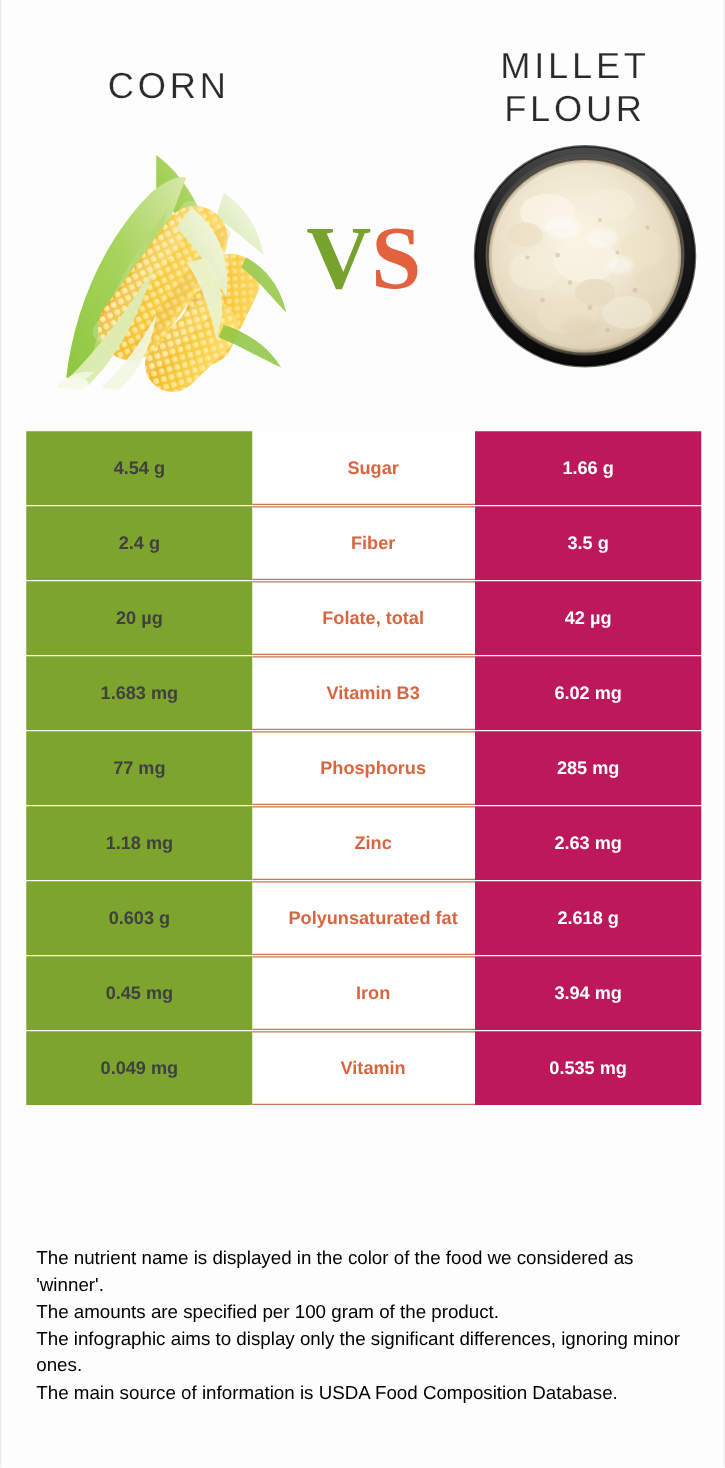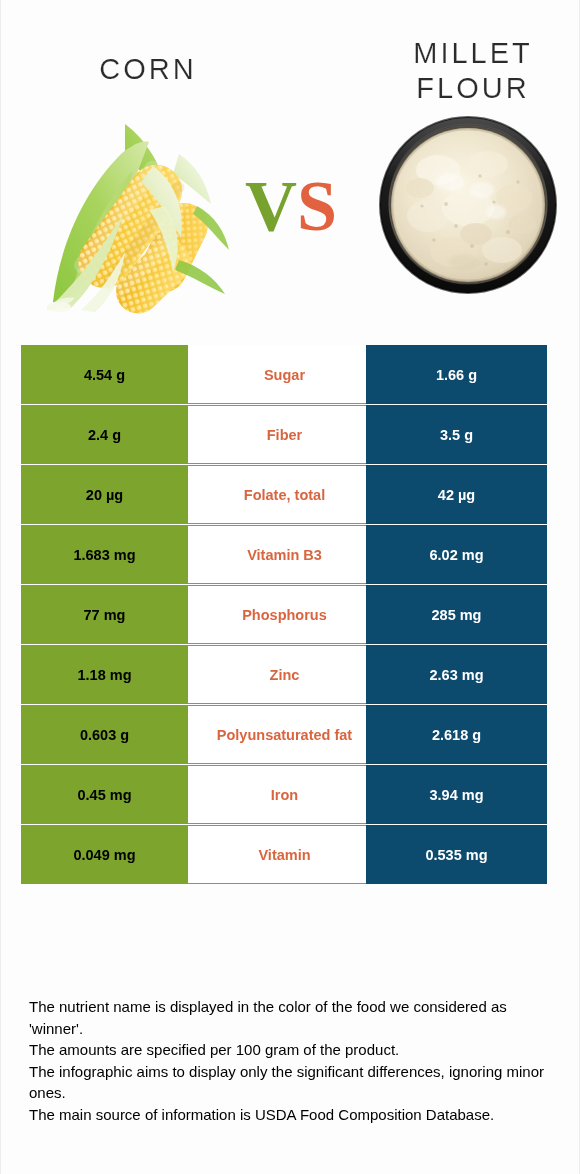--- a/index.html
+++ b/index.html
@@ -21,21 +21,21 @@
     height: 1174px;
     background: #fdfdfd;
     box-sizing: border-box;
     border-left: 1px solid #ececec;
     border-right: 1px solid #ececec;
   }
 
   
   .titles {
     position: absolute;
-    left: 17px; top: 36px;
+    left: 4px; top: 36px;
     width: 500px;
     height: 80px;
   }
   .title {
     position: absolute;
     text-align: center;
     font-family: "Liberation Sans", sans-serif;
     font-weight: 300;
     font-size: 29px;
     letter-spacing: 3.0px;
@@ -108,37 +108,37 @@
   .cell {
     height: 59px;
     display: flex;
     align-items: center;
     justify-content: center;
     font-size: 14.5px;
     font-weight: 700;
     box-sizing: border-box;
   }
   .cell-left {
-    width: 167px;
+    width: 181px;
     background: #7da52e;
-    color: #000000;
+    color: #404040;
   }
   .cell-mid {
     width: 178px;
     background: #ffffff;
     color: #d9653f;
     border-top: 1px solid #c9765a;
     border-bottom: 1px solid #c9765a;
     font-size: 14.5px;
     padding-left: 15px;
   }
   .row:first-child .cell-mid { border-top: 1px solid transparent; }
   .cell-right {
     width: 181px;
-    background: #0c4a6e;
+    background: #be185d;
     color: #ffffff;
   }
 
   
   .footer {
     position: absolute;
     left: 28px;
     top: 996px;
     width: 524px;
     text-align: left;

